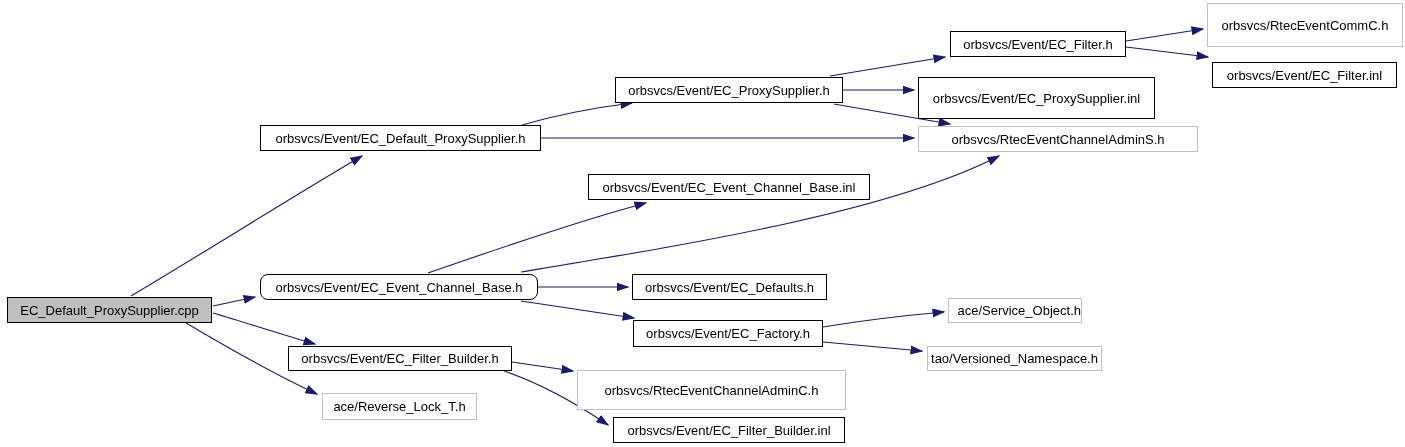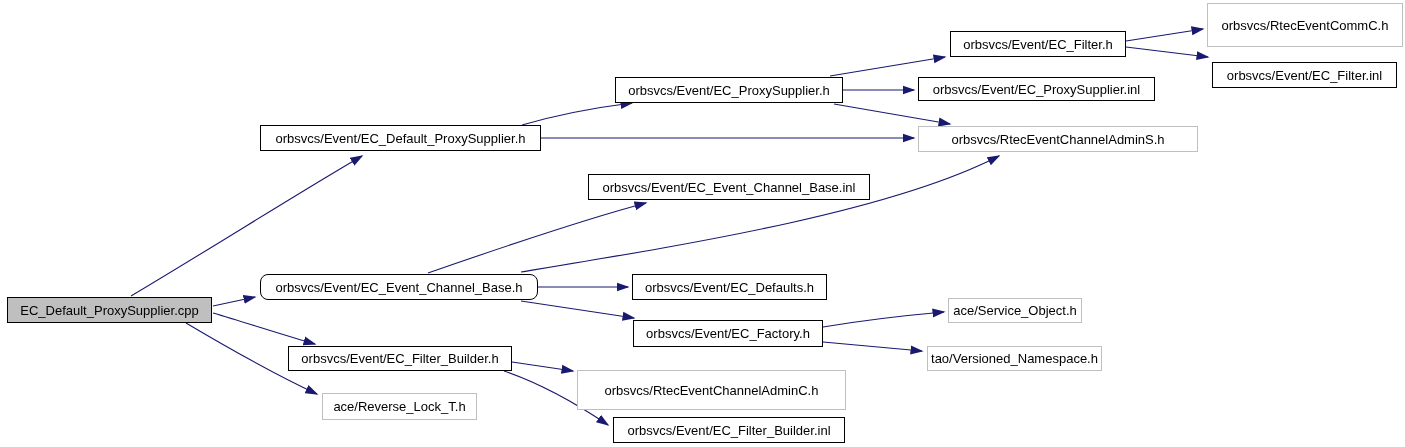--- a/index.html
+++ b/index.html
@@ -89,39 +89,39 @@
       </div>
       <div class="node documented" style="left: 950px; top: 31px; width: 176px; height: 26px;">
         <span>orbsvcs/Event/EC_Filter.h</span>
       </div>
       <div class="node external" style="left: 1207px; top: 3px; width: 196px; height: 44px;">
         <span>orbsvcs/RtecEventCommC.h</span>
       </div>
       <div class="node documented" style="left: 1212px; top: 54px; width: 185px; height: 26px; margin-top: 8px;">
         <span>orbsvcs/Event/EC_Filter.inl</span>
       </div>
-      <div class="node documented" style="left: 918px; top: 77px; width: 237px; height: 24px;">
+      <div class="node documented" style="left: 918px; top: 77px; width: 237px; height: 42px;">
         <span>orbsvcs/Event/EC_ProxySupplier.inl</span>
       </div>
       <div class="node external" style="left: 918px; top: 126px; width: 280px; height: 26px;">
         <span>orbsvcs/RtecEventChannelAdminS.h</span>
       </div>
       <div class="node documented" style="left: 588px; top: 174px; width: 282px; height: 26px;">
         <span>orbsvcs/Event/EC_Event_Channel_Base.inl</span>
       </div>
       <div class="node documented" style="left: 260px; top: 274px; width: 278px; height: 26px; border-radius: 8px;">
         <span>orbsvcs/Event/EC_Event_Channel_Base.h</span>
       </div>
       <div class="node documented" style="left: 632px; top: 274px; width: 195px; height: 26px;">
         <span>orbsvcs/Event/EC_Defaults.h</span>
       </div>
       <div class="node documented" style="left: 633px; top: 320px; width: 190px; height: 27px;">
         <span>orbsvcs/Event/EC_Factory.h</span>
       </div>
-      <div class="node external" style="left: 948px; top: 298px; width: 134px; height: 25px;">
+      <div class="node external" style="left: 948px; top: 298px; width: 134px; height: 25px; justify-content: flex-end;">
         <span>ace/Service_Object.h</span>
       </div>
       <div class="node external" style="left: 927px; top: 346px; width: 175px; height: 25px;">
         <span>tao/Versioned_Namespace.h</span>
       </div>
       <div class="node documented" style="left: 288px; top: 346px; width: 224px; height: 25px;">
         <span>orbsvcs/Event/EC_Filter_Builder.h</span>
       </div>
       <div class="node external" style="left: 577px; top: 370px; width: 269px; height: 40px;">
         <span>orbsvcs/RtecEventChannelAdminC.h</span>

